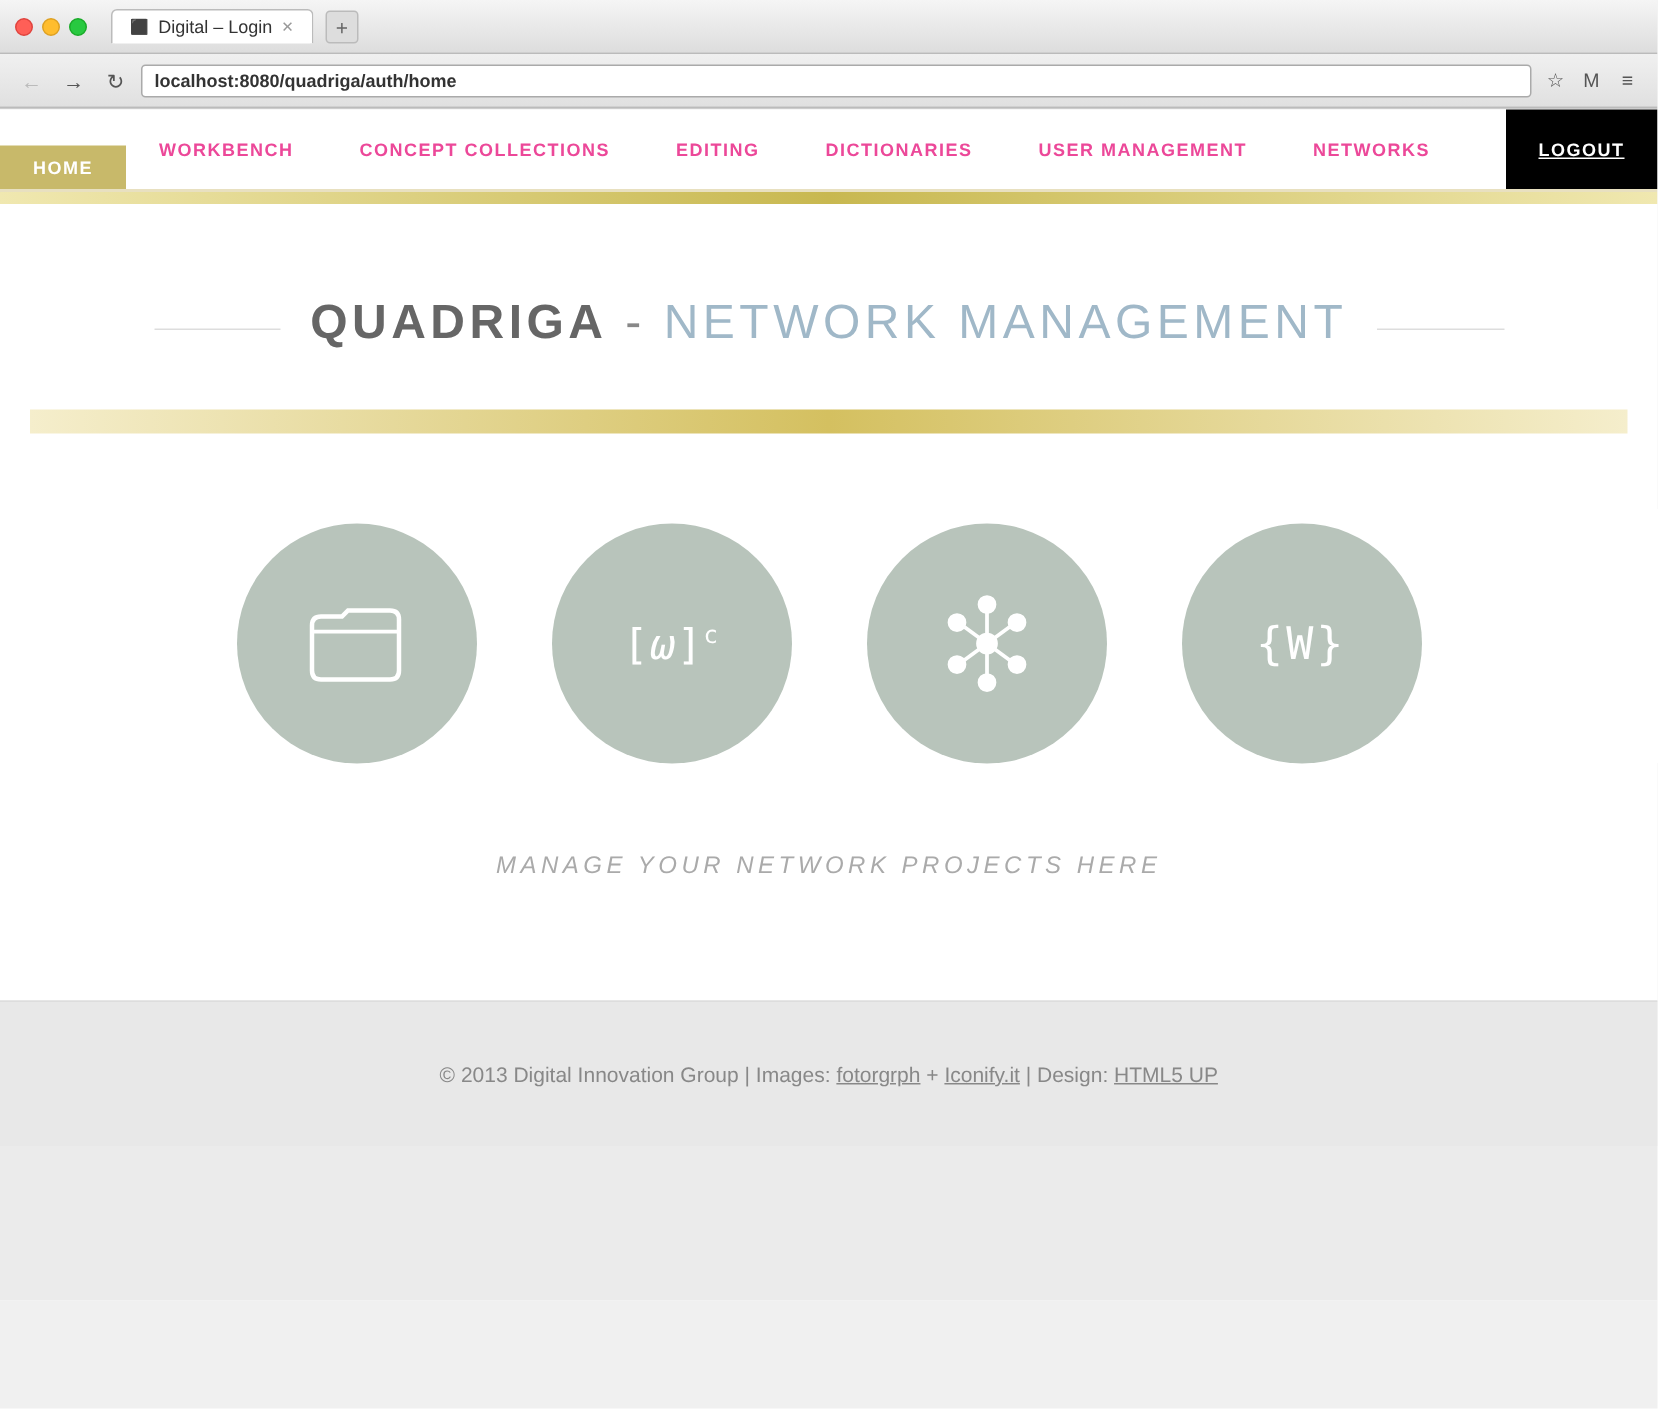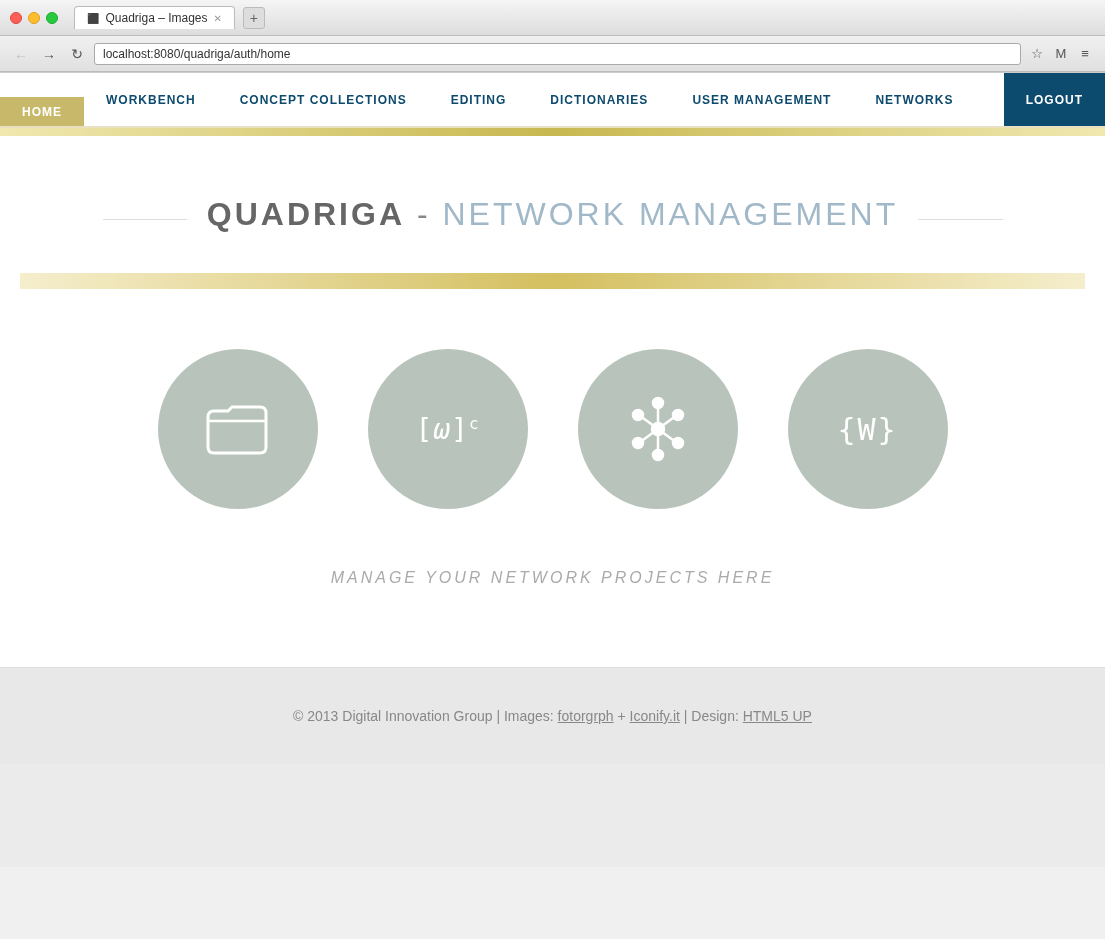--- a/index.html
+++ b/index.html
@@ -110,20 +110,21 @@
 
     .address-bar {
       flex: 1;
       height: 22px;
       border: 1px solid #aaa;
       border-radius: 3px;
       padding: 0 8px;
       font-size: 12px;
       background: #fff;
       color: #333;
+      font-weight: bold;
     }
 
     .toolbar-right {
       display: flex;
       gap: 4px;
     }
 
     .toolbar-icon {
       width: 20px;
       height: 20px;
@@ -150,21 +151,21 @@
     }
 
     .nav-item {
       display: flex;
       align-items: center;
       justify-content: center;
       padding: 0 22px;
       font-size: 12px;
       font-weight: 700;
       letter-spacing: 1px;
-      color: #0c4a6e;
+      color: #ec4899;
       text-transform: uppercase;
       cursor: pointer;
       white-space: nowrap;
       border: none;
       background: none;
       text-decoration: none;
     }
 
     .nav-item.active {
       background: #c8b96a;
@@ -311,21 +312,21 @@
 <div class="browser-chrome">
 
   <div class="browser-title-bar">
     <div class="window-controls">
       <span class="window-btn close"></span>
       <span class="window-btn minimize"></span>
       <span class="window-btn maximize"></span>
     </div>
     <div class="browser-tab">
       <span class="tab-favicon">⬛</span>
-      <span>Quadriga – Images</span>
+      <span>Digital – Login</span>
       <span class="tab-close">✕</span>
     </div>
     <div class="new-tab-btn">
       <span>+</span>
     </div>
   </div>
 
   <div class="browser-toolbar">
     <button class="nav-btn disabled">←</button>
     <button class="nav-btn">→</button>
@@ -356,21 +357,21 @@
     </a>
     <a class="nav-item">
       <span>DICTIONARIES</span>
     </a>
     <a class="nav-item">
       <span>USER MANAGEMENT</span>
     </a>
     <a class="nav-item">
       <span>NETWORKS</span>
     </a>
-    <a class="nav-item" style="background:#0c4a6e;color:#fff;margin-left:auto;">
+    <a class="nav-item" style="background:#000000;color:#fff;margin-left:auto;text-decoration:underline;">
       <span>LOGOUT</span>
     </a>
   </nav>
 
   <div class="nav-gold-strip"></div>
 
   <div class="hero">
 
     <div class="title-wrapper">
       <div class="divider-line"></div>

